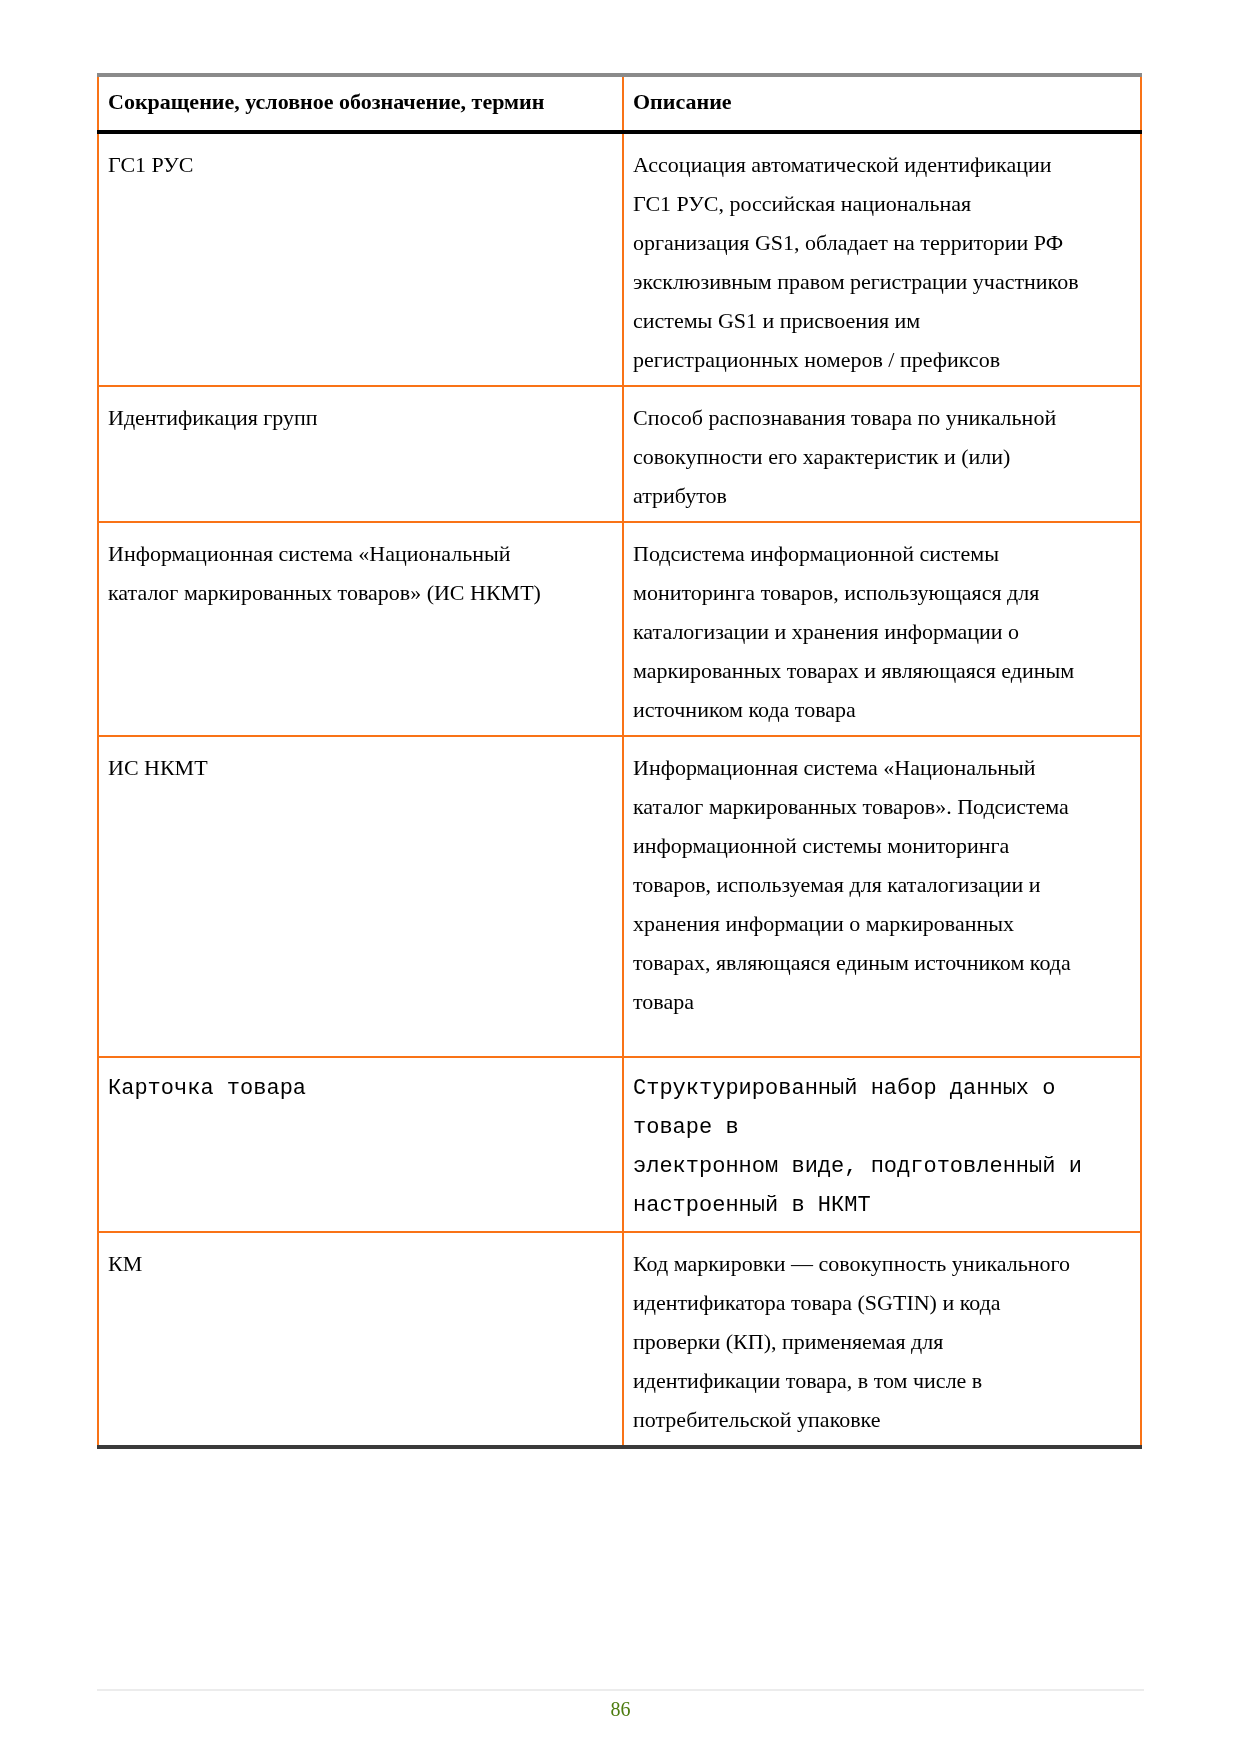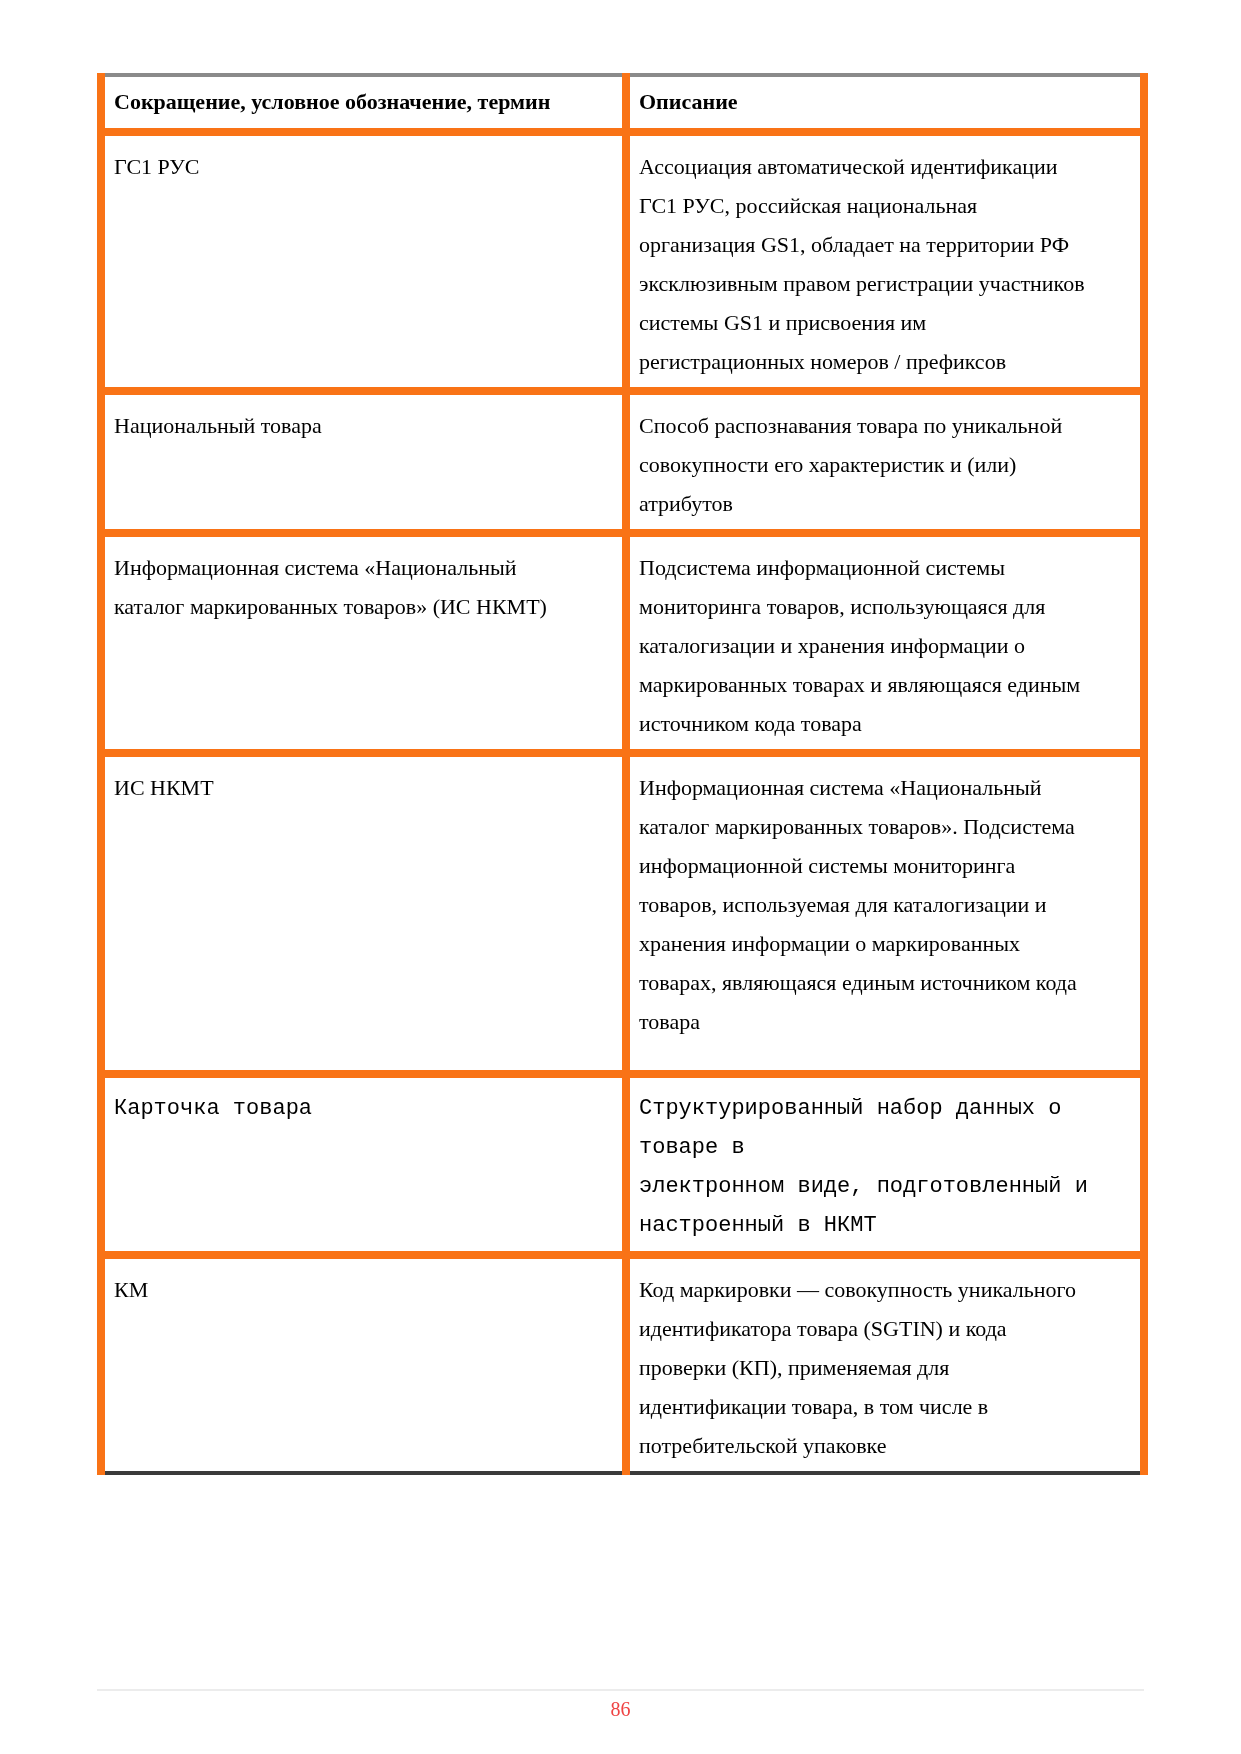--- a/index.html
+++ b/index.html
@@ -21,21 +21,21 @@
     left: 97px;
     top: 73px;
     width: 1043px;
     border-collapse: collapse;
     table-layout: fixed;
   }
   table.terms-table col.col-term { width: 525px; }
   table.terms-table col.col-desc { width: 518px; }
   table.terms-table th,
   table.terms-table td {
-    border: 8px solid #f97316;
+    border: 2px solid #f97316;
     vertical-align: top;
     text-align: left;
     padding: 11px 6px 6px 9px;
     font-size: 22px;
     line-height: 39px;
     white-space: pre-line;
     box-sizing: border-box;
     overflow: hidden;
     font-weight: normal;
   }
@@ -65,21 +65,21 @@
     background: #ececec;
   }
   .page-number {
     position: absolute;
     left: 0;
     top: 1696px;
     width: 100%;
     text-align: center;
     font-size: 20px;
     line-height: 26px;
-    color: #ef4444;
+    color: #4d7c0f;
   }
 </style>
 </head>
 <body>
 
 <div class="page">
 
   <table class="terms-table">
     <colgroup>
       <col class="col-term">
@@ -95,21 +95,21 @@
       <tr class="r1">
         <td>ГС1 РУС</td>
         <td>Ассоциация автоматической идентификации
 ГС1 РУС, российская национальная
 организация GS1, обладает на территории РФ
 эксклюзивным правом регистрации участников
 системы GS1 и присвоения им
 регистрационных номеров / префиксов</td>
       </tr>
       <tr class="r2">
-        <td>Национальный товара</td>
+        <td>Идентификация групп</td>
         <td>Способ распознавания товара по уникальной
 совокупности его характеристик и (или)
 атрибутов</td>
       </tr>
       <tr class="r3">
         <td>Информационная система «Национальный
 каталог маркированных товаров» (ИС НКМТ)</td>
         <td>Подсистема информационной системы
 мониторинга товаров, использующаяся для
 каталогизации и хранения информации о

